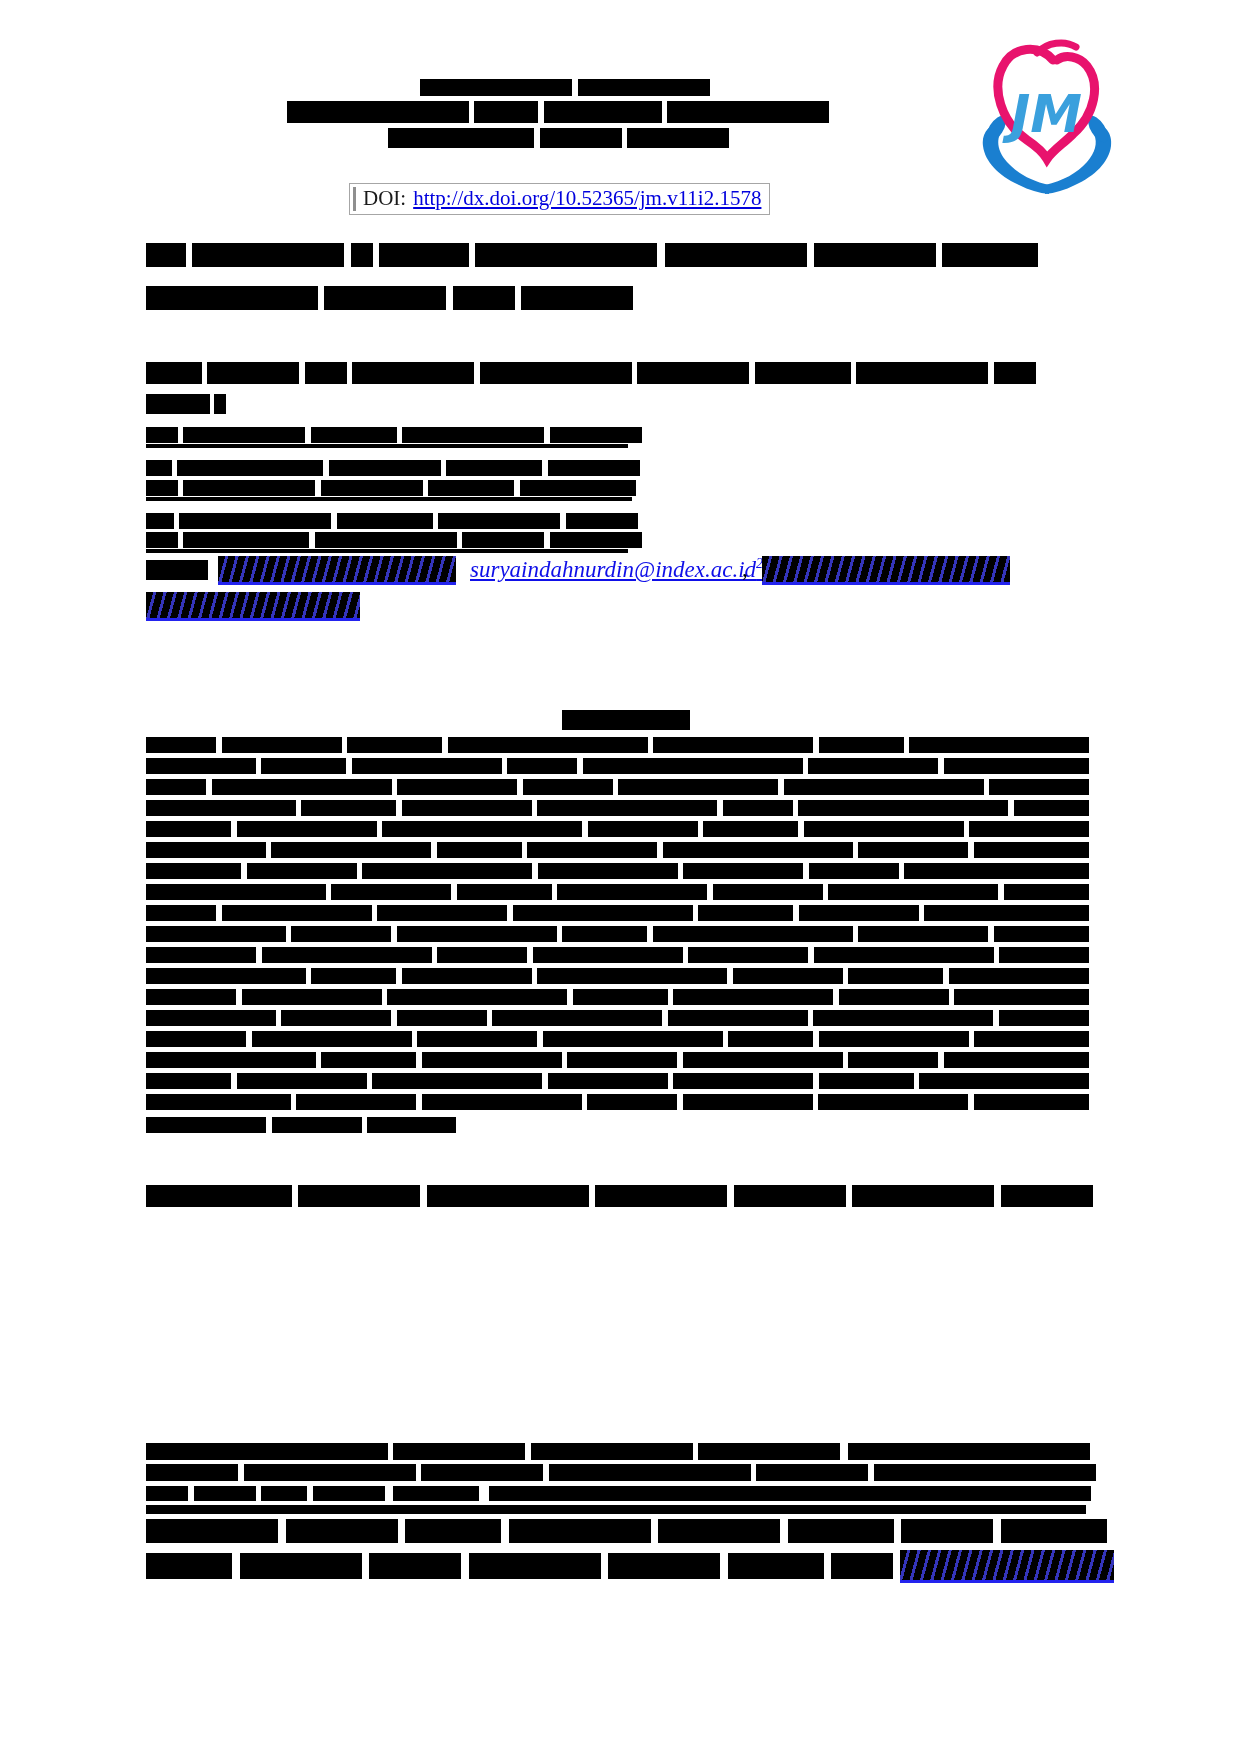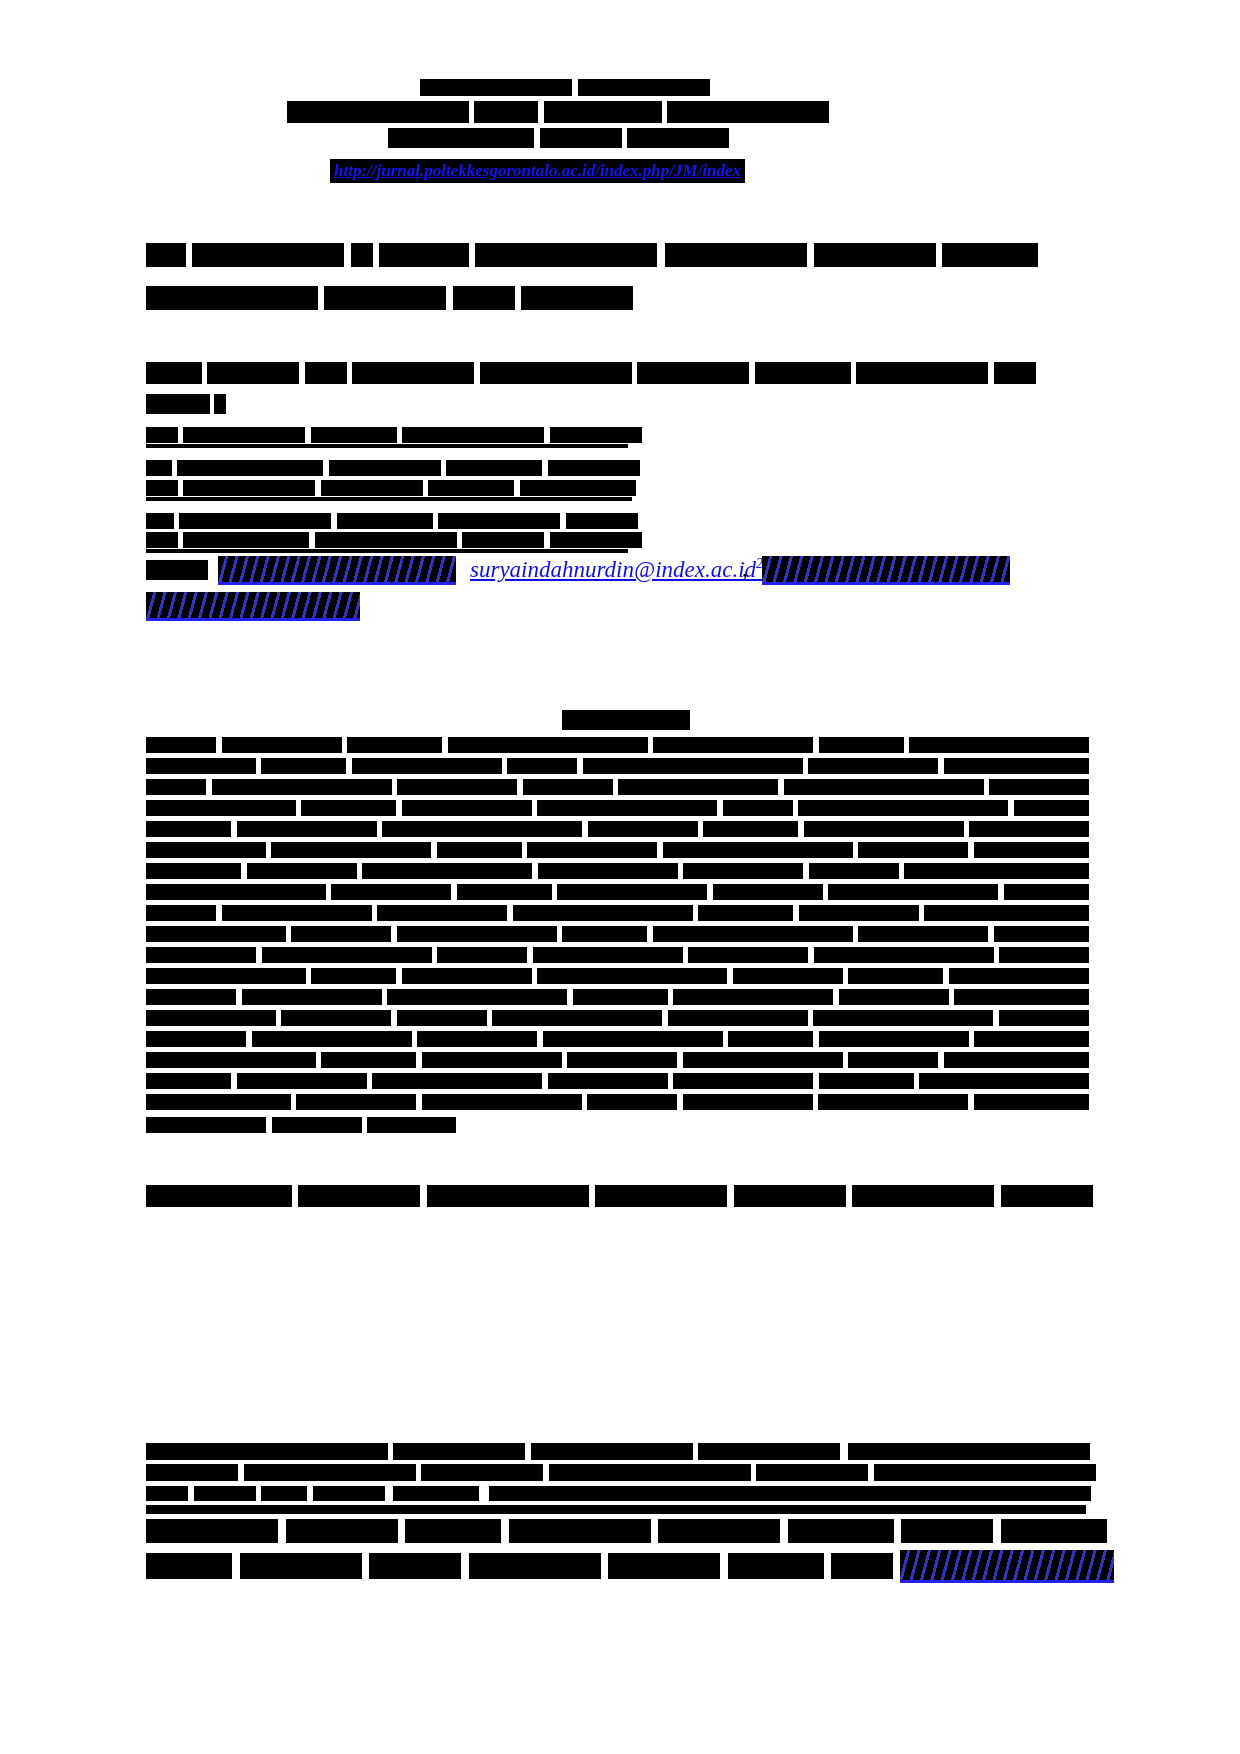--- a/index.html
+++ b/index.html
@@ -43,23 +43,42 @@
         <span class="rseg" style="left: 257px; width: 118px;"></span>
         <span class="rseg" style="left: 380px; width: 162px;"></span>
       </div>
       <div class="rline" style="left: 388px; top: 128px; height: 20px; width: 341px;">
         <span class="rseg" style="left: 0px; width: 146px;"></span>
         <span class="rseg" style="left: 152px; width: 82px;"></span>
         <span class="rseg" style="left: 239px; width: 102px;"></span>
       </div>
     </div>
 
-  <a class="hdr-link">http://jurnal.poltekkesgorontalo.ac.id/index.php/JM/index</a>
-
-
+
+  <span class="doi-box">
+    <span class="cursor"></span>
+    <span class="doi-label">DOI:</span>
+    <a class="doi-link">http://dx.doi.org/10.52365/jm.v11i2.1578</a>
+  </span>
+
+  <div class="logo">
+    <svg viewBox="0 0 148 158" width="148" height="158">
+      <g fill="#1a7fd0">
+        <path d="M30,88 C18,86 8,96 10,110 C12,126 26,140 46,149 C56,154 66,157 76,158 L76,149 C58,145 44,137 34,126 C26,117 23,107 27,98 C29,93 30,91 30,88 Z"></path>
+        <ellipse cx="23" cy="93" rx="7" ry="15" transform="rotate(32 23 93)"></ellipse>
+        <path d="M118,88 C130,86 140,96 138,110 C136,126 122,140 102,149 C92,154 82,157 72,158 L72,149 C90,145 104,137 114,126 C122,117 125,107 121,98 C119,93 118,91 118,88 Z"></path>
+        <ellipse cx="125" cy="93" rx="7" ry="15" transform="rotate(-32 125 93)"></ellipse>
+      </g>
+      <g>
+        <path fill="none" stroke="#e8136d" stroke-width="9" stroke-linecap="round" d="M80,24 C66,8 40,10 30,30 C18,52 28,86 54,104 C63,110 70,116 74,123 C80,114 90,108 100,98 C122,78 128,48 114,30 C106,20 92,18 84,24"></path>
+        <path fill="none" stroke="#e8136d" stroke-width="7" stroke-linecap="round" d="M64,17 C74,6 92,4 103,11"></path>
+      </g>
+      <text x="38" y="96" font-family="DejaVu Sans, sans-serif" font-size="52" font-weight="bold" font-style="italic" fill="#3aa0dd">JM</text>
+    </svg>
+  </div>
 
   <div class="redact-layer">
       <div class="rline" style="left: 146px; top: 243px; height: 24px; width: 892px;">
         <span class="rseg" style="left: 0px; width: 40px;"></span>
         <span class="rseg" style="left: 46px; width: 152px;"></span>
         <span class="rseg" style="left: 205px; width: 22px;"></span>
         <span class="rseg" style="left: 233px; width: 90px;"></span>
         <span class="rseg" style="left: 329px; width: 182px;"></span>
         <span class="rseg" style="left: 519px; width: 142px;"></span>
         <span class="rseg" style="left: 668px; width: 122px;"></span>

